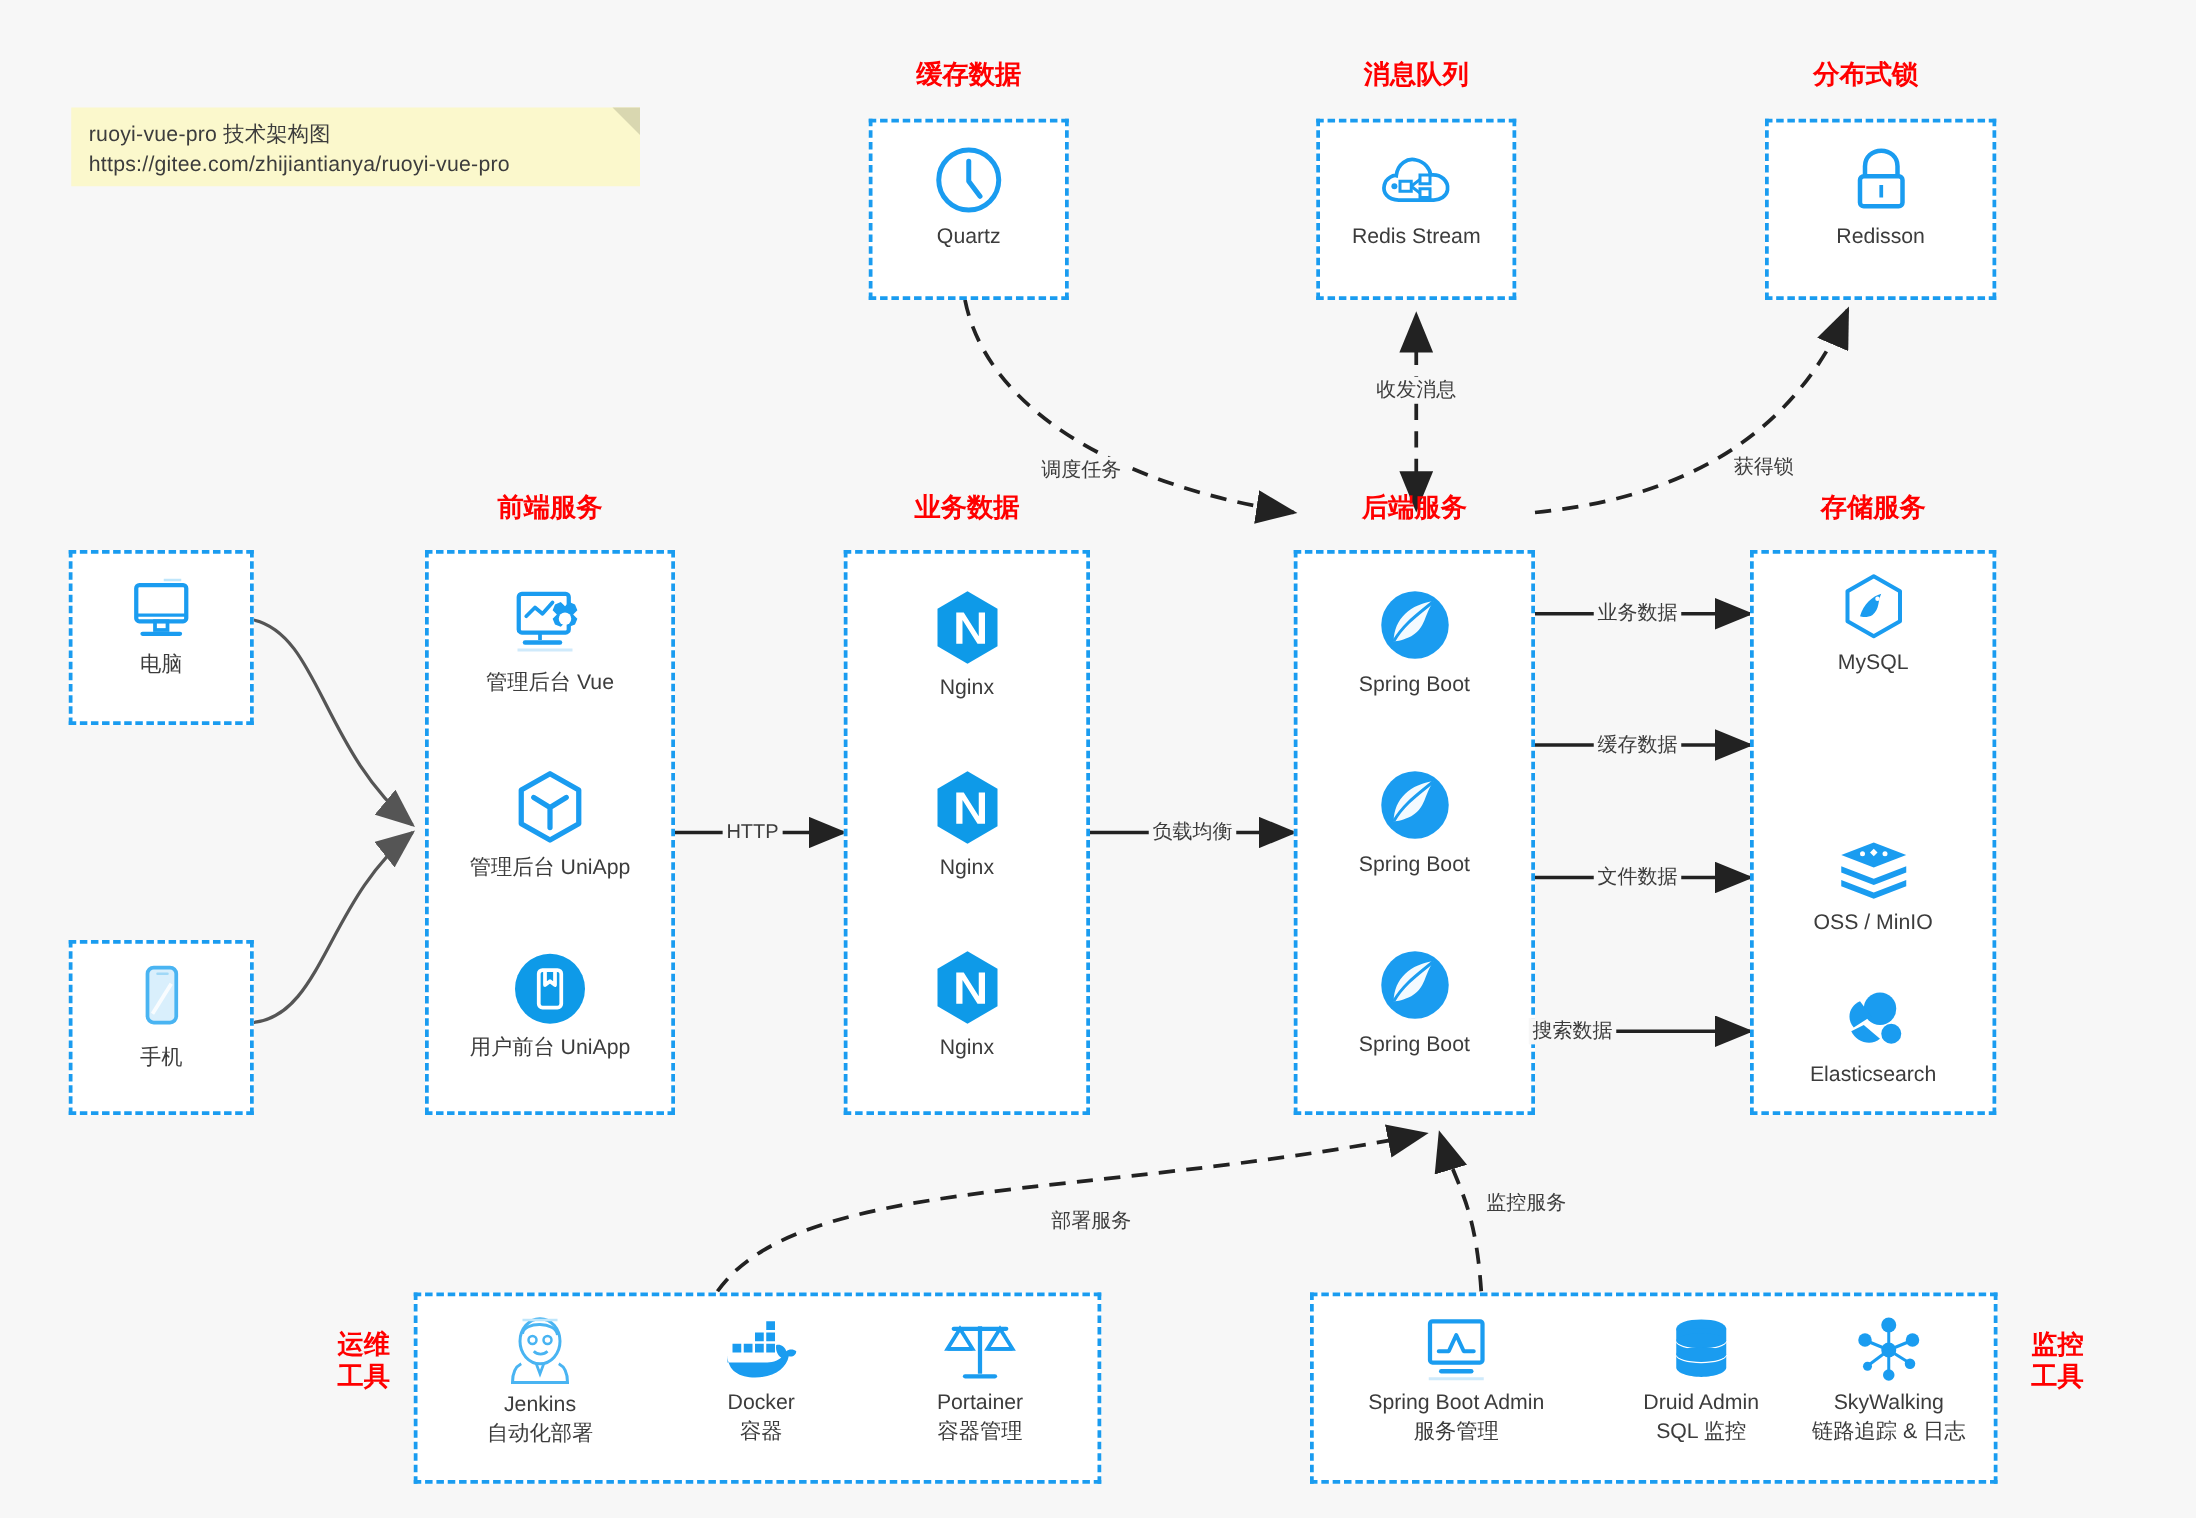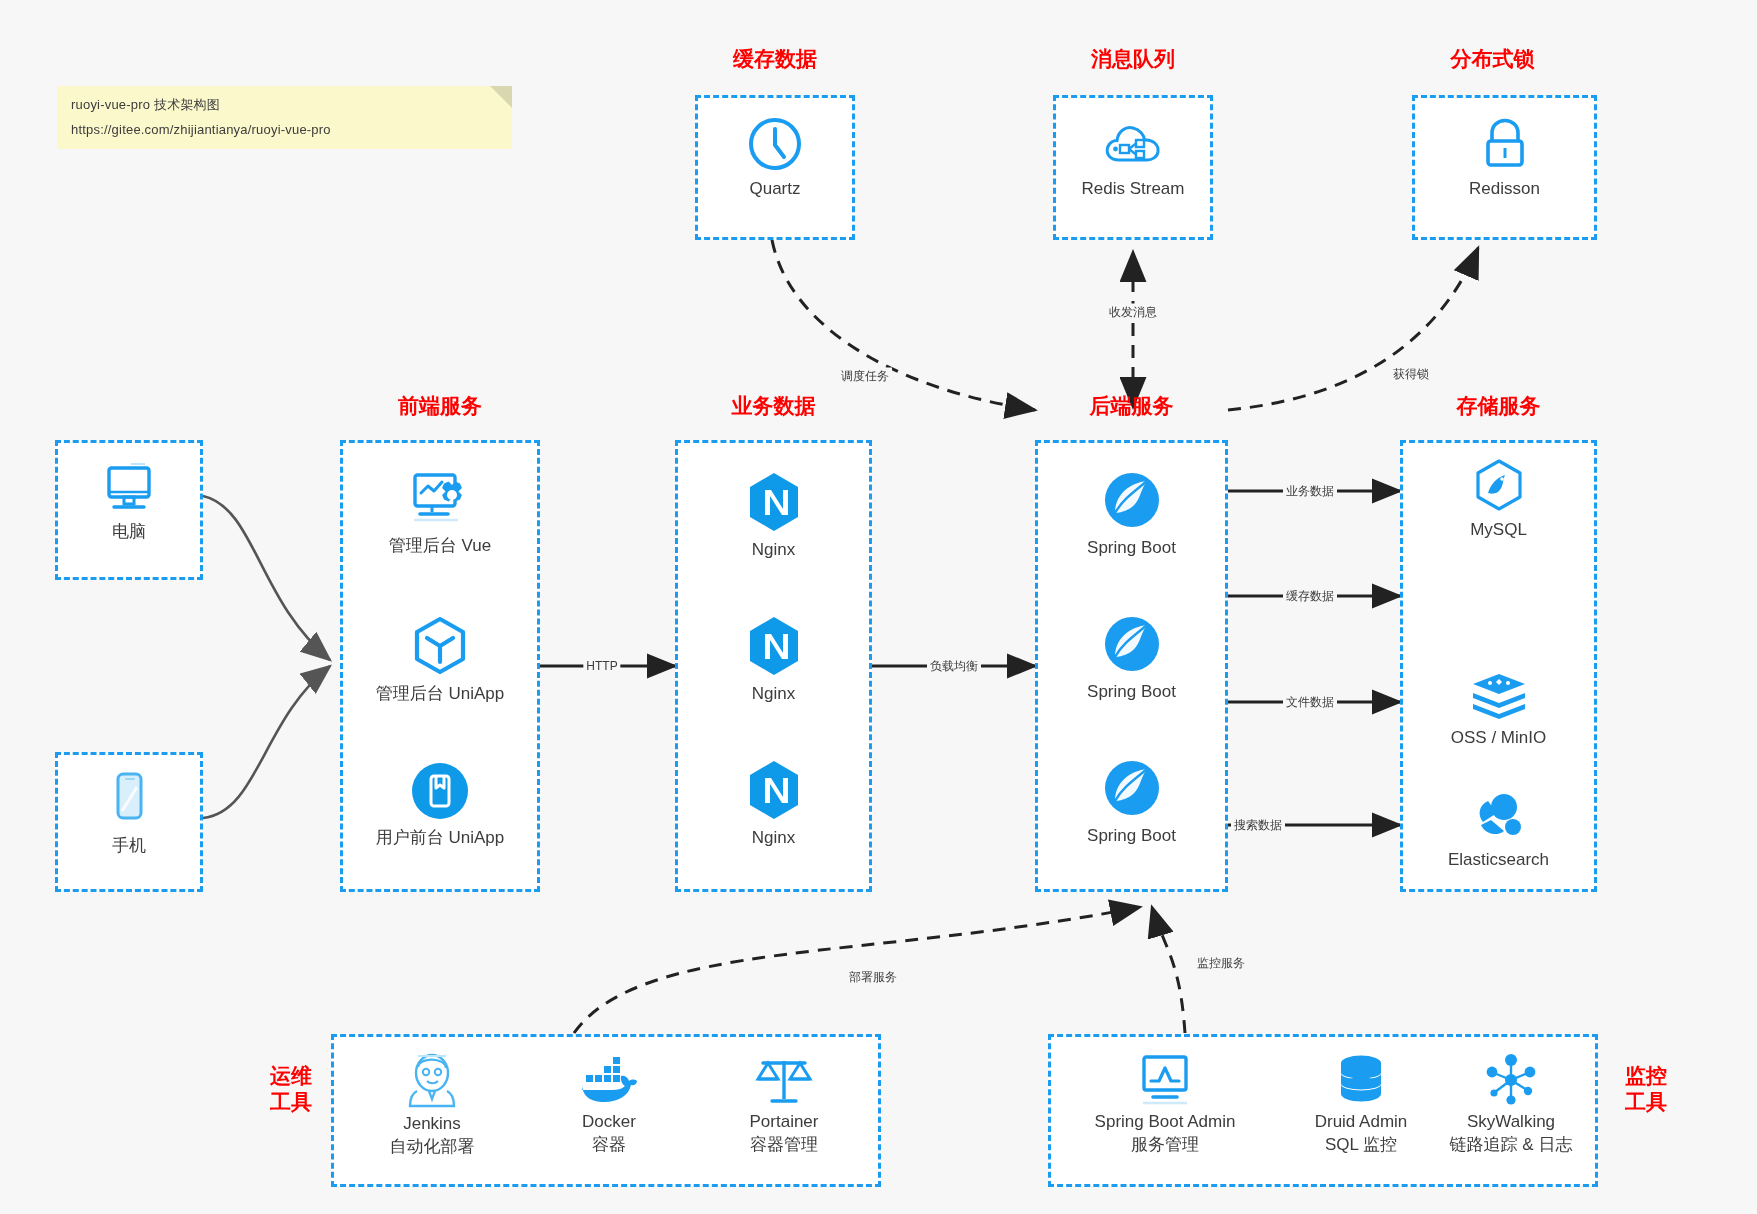--- a/index.html
+++ b/index.html
@@ -16,21 +16,21 @@
   
   .note{
     position:absolute;left:57px;top:86px;width:455px;height:63px;
     background:#fbf8cc;
   }
   .note .fold{
     position:absolute;right:0;top:0;width:0;height:0;
     border-top:22px solid #d9d7b0;border-left:22px solid transparent;
   }
   .note .ln{
-    position:absolute;left:14px;color:#3c3c3c;font-size:13px;letter-spacing:.2px;
+    position:absolute;left:14px;color:#3c3c3c;font-size:17px;letter-spacing:.2px;
     white-space:nowrap;
   }
   .note .ln1{top:10px;}
   .note .ln2{top:36px;}
 
   
   .gbox{
     position:absolute;
     border:3px dashed #1a9cf0;
     background:#ffffff;
@@ -54,21 +54,21 @@
 
   
   .hnode{position:absolute;text-align:center;width:180px;}
   .hnode .ic{display:block;margin:0 auto 4px auto;}
   .hnode .lbl,.hnode .lbl2{
     display:block;color:#3c3c3c;font-size:17px;line-height:1.33;white-space:nowrap;
   }
 
   
   .elabel{
-    position:absolute;color:#3c3c3c;font-size:12px;white-space:nowrap;
+    position:absolute;color:#3c3c3c;font-size:16px;white-space:nowrap;
     background:#f7f7f7;padding:0 3px;transform:translate(-50%,-50%);
   }
 </style>
 </head>
 <body>
 
 <div id="canvas">
 
   <svg id="wires" viewBox="0 0 1757 1214">
     <defs>

